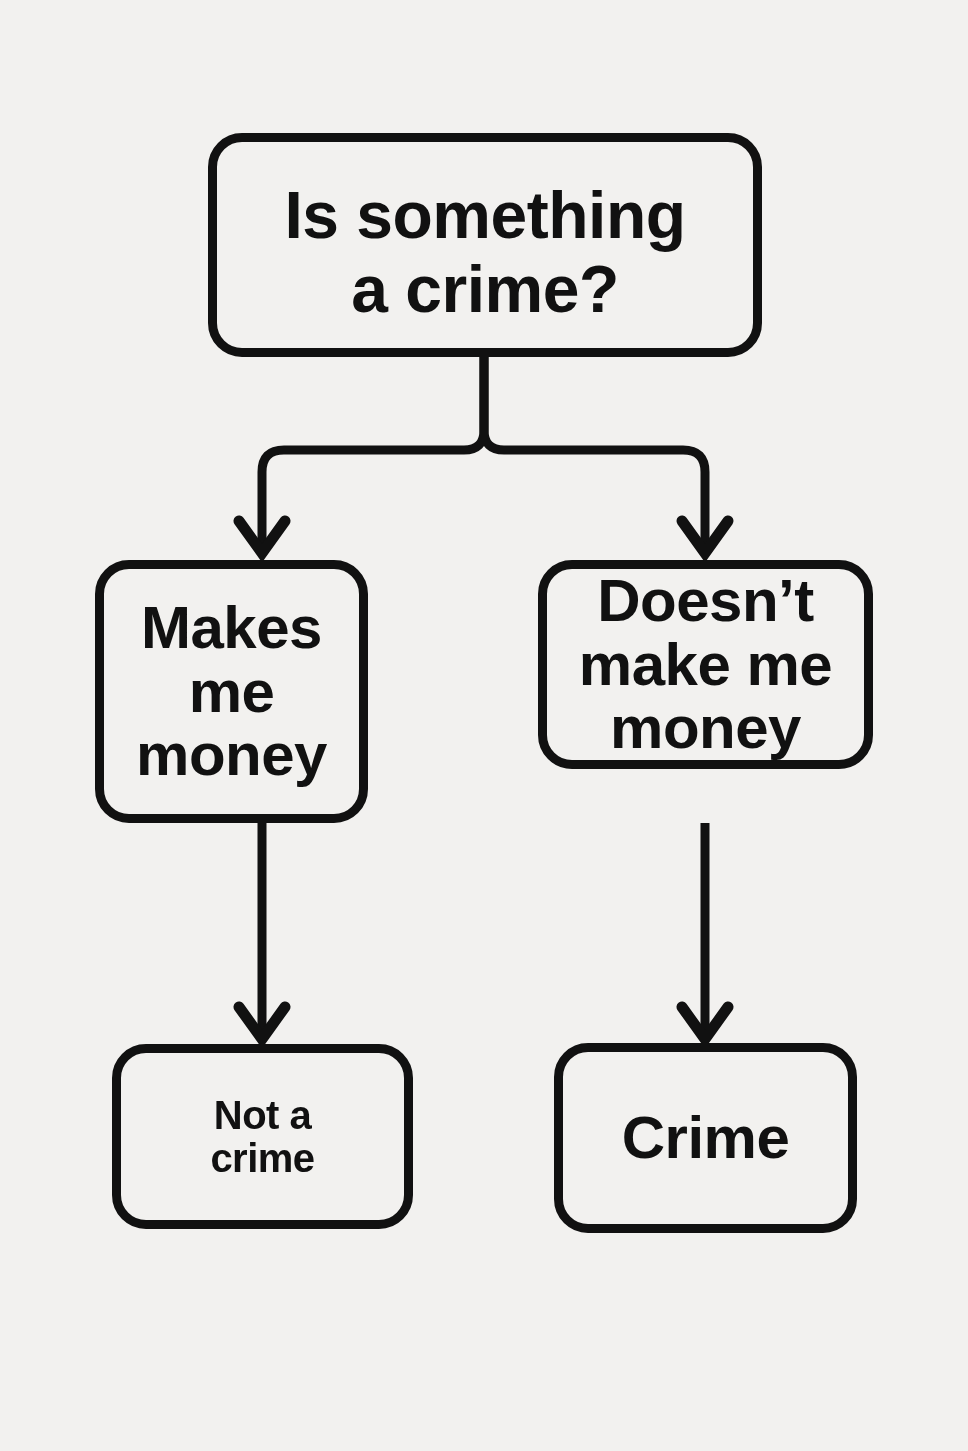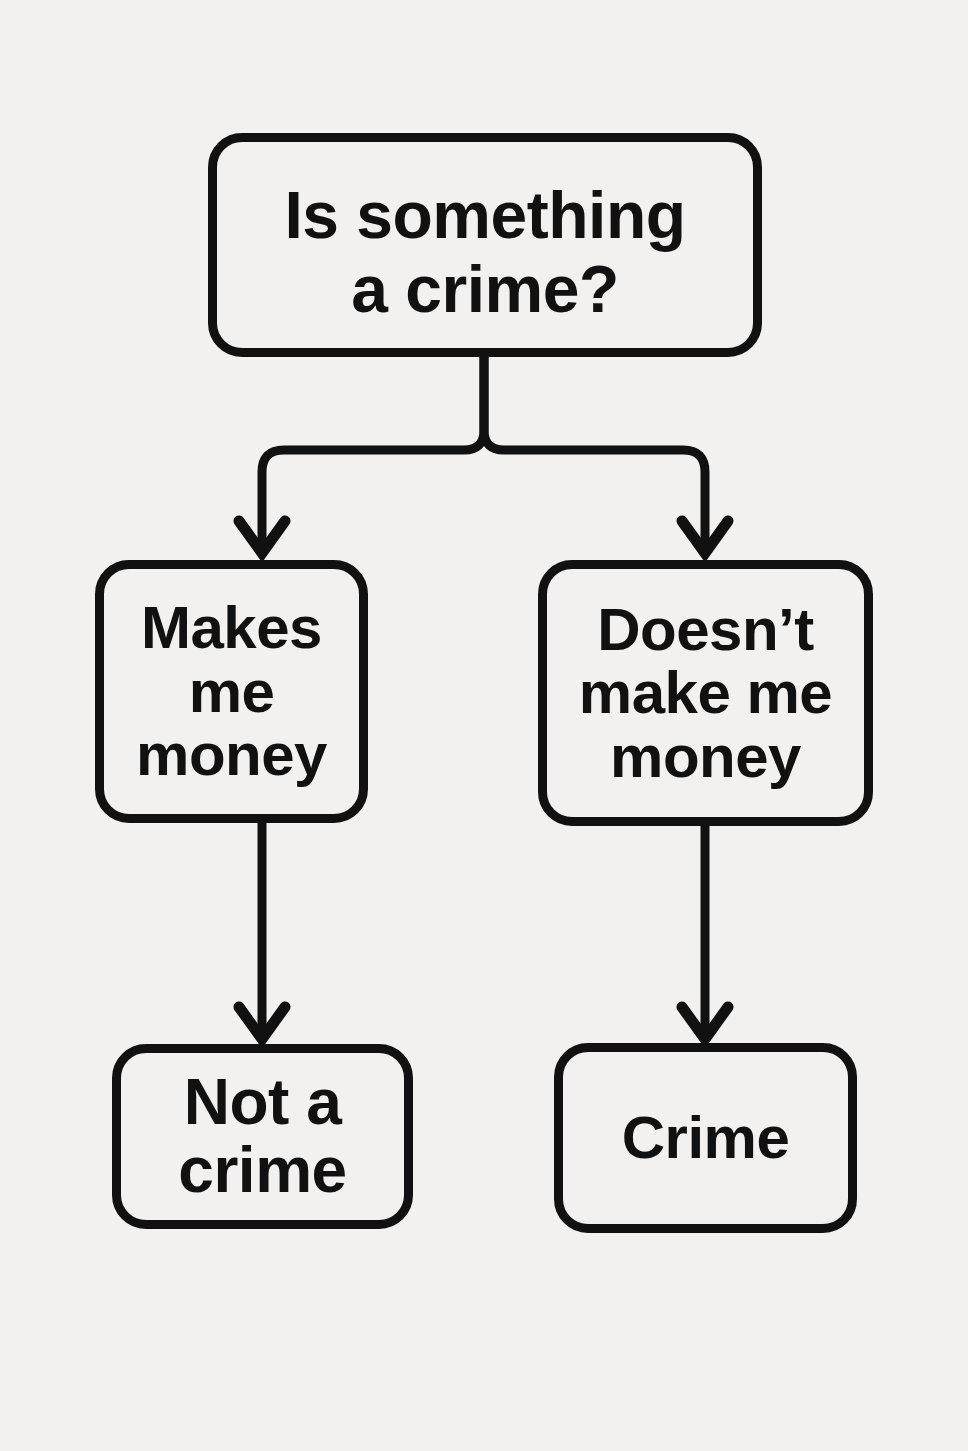--- a/index.html
+++ b/index.html
@@ -61,30 +61,30 @@
     left: 95px;
     top: 560px;
     width: 273px;
     height: 263px;
     font-size: 60px;
   }
   #node-no-money {
     left: 538px;
     top: 560px;
     width: 335px;
-    height: 266px;
+    height: 209px;
     font-size: 60px;
   }
   
   #node-not-a-crime {
     left: 112px;
     top: 1044px;
     width: 301px;
     height: 185px;
-    font-size: 64px;
+    font-size: 40px;
   }
   #node-crime {
     left: 554px;
     top: 1043px;
     width: 303px;
     height: 190px;
     font-size: 60px;
   }
 </style>
 </head>

